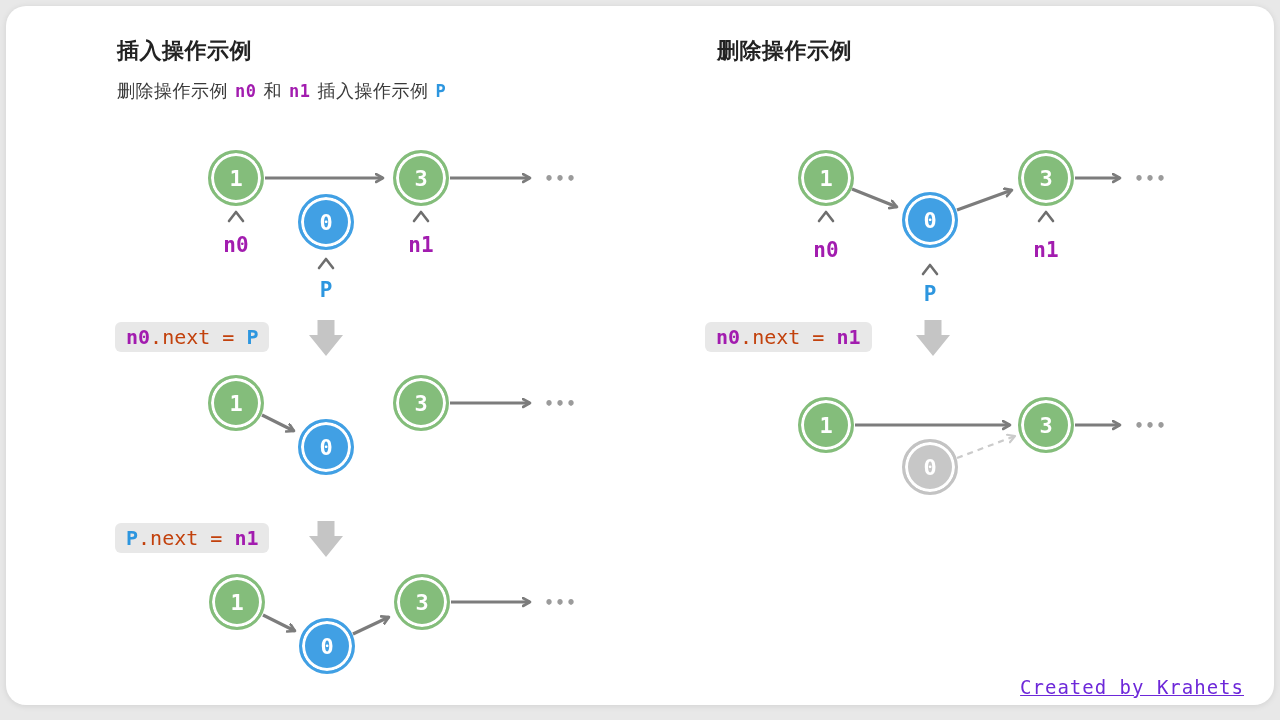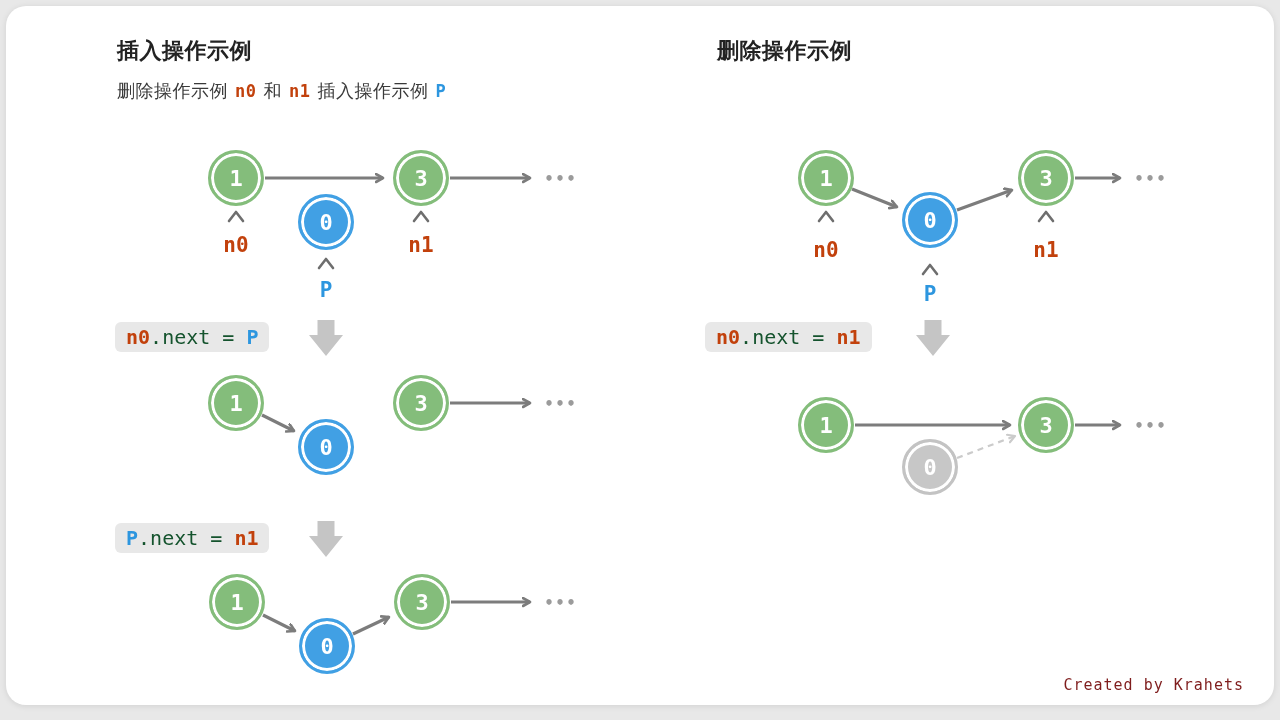--- a/index.html
+++ b/index.html
@@ -7,23 +7,23 @@
   .canvas { position:relative; width:1280px; height:720px; overflow:hidden; background:#e8e8e8; }
   .card { position:absolute; left:6px; top:6px; width:1268px; height:699px;
           background:#ffffff; border-radius:20px; box-shadow:0 1px 6px rgba(0,0,0,0.10); }
   .overlay { position:absolute; left:0; top:0; width:1280px; height:720px; z-index:2; }
 
   .header { position:absolute; z-index:3; }
   .title { font-size:22px; font-weight:bold; color:#222222; letter-spacing:0.5px; }
   .sub { margin-top:13px; font-size:18px; color:#3a3a3a; letter-spacing:0.5px; }
   .sub .code { font-family:"DejaVu Sans Mono", monospace; font-weight:bold; font-size:17px; margin:0 7px; }
 
-  .g { color:#c2410c; }
+  .g { color:#a21caf; }
   .b { color:#2D96DF; }
-  .d { color:#14532d; }
+  .d { color:#c2410c; }
 
   .node { position:absolute; z-index:4; width:50px; height:50px; border-radius:50%;
           transform:translate(-50%,-50%); display:flex; align-items:center; justify-content:center;
           font-family:"DejaVu Sans Mono", monospace; font-weight:bold; font-size:22px; color:#ffffff;
           box-shadow:inset 0 0 0 3px #ffffff; }
   .node-green { background:#84BD7B; border:3.5px solid #84BD7B; }
   .node-blue  { background:#41A0E4; border:3.5px solid #41A0E4; }
   .node-gray  { background:#C7C7C7; border:3.5px solid #C3C3C3; }
 
   .ref { position:absolute; z-index:4; transform:translate(-50%,-50%);
@@ -32,21 +32,21 @@
   .dots { position:absolute; z-index:4; transform:translate(-50%,-50%);
           font-family:"DejaVu Sans Mono", monospace; font-weight:bold; font-size:15px;
           letter-spacing:2px; color:#9b9b9b; }
 
   .codebox { position:absolute; z-index:4; height:30px; background:#E8E8E8; border-radius:6px;
              display:flex; align-items:center; padding:0 11px;
              font-family:"DejaVu Sans Mono", monospace; font-size:20px; color:#3c3c3c; white-space:pre; }
   .codebox .var { font-weight:bold; }
 
   .credit { position:absolute; z-index:3; right:36px; top:676px;
-            font-family:"DejaVu Sans Mono", monospace; font-size:15px; color:#7f1d1d; letter-spacing:1px; }
+            font-family:"DejaVu Sans Mono", monospace; font-size:19px; color:#6d28d9; letter-spacing:1px;text-decoration:underline; }
 </style>
 </head>
 <body>
 
 <div class="canvas">
   <div class="card"></div>
 
   <svg class="overlay" viewBox="0 0 1280 720">
     <defs>
       <marker id="head" markerUnits="userSpaceOnUse" markerWidth="16" markerHeight="16" refX="8" refY="5" orient="auto">

